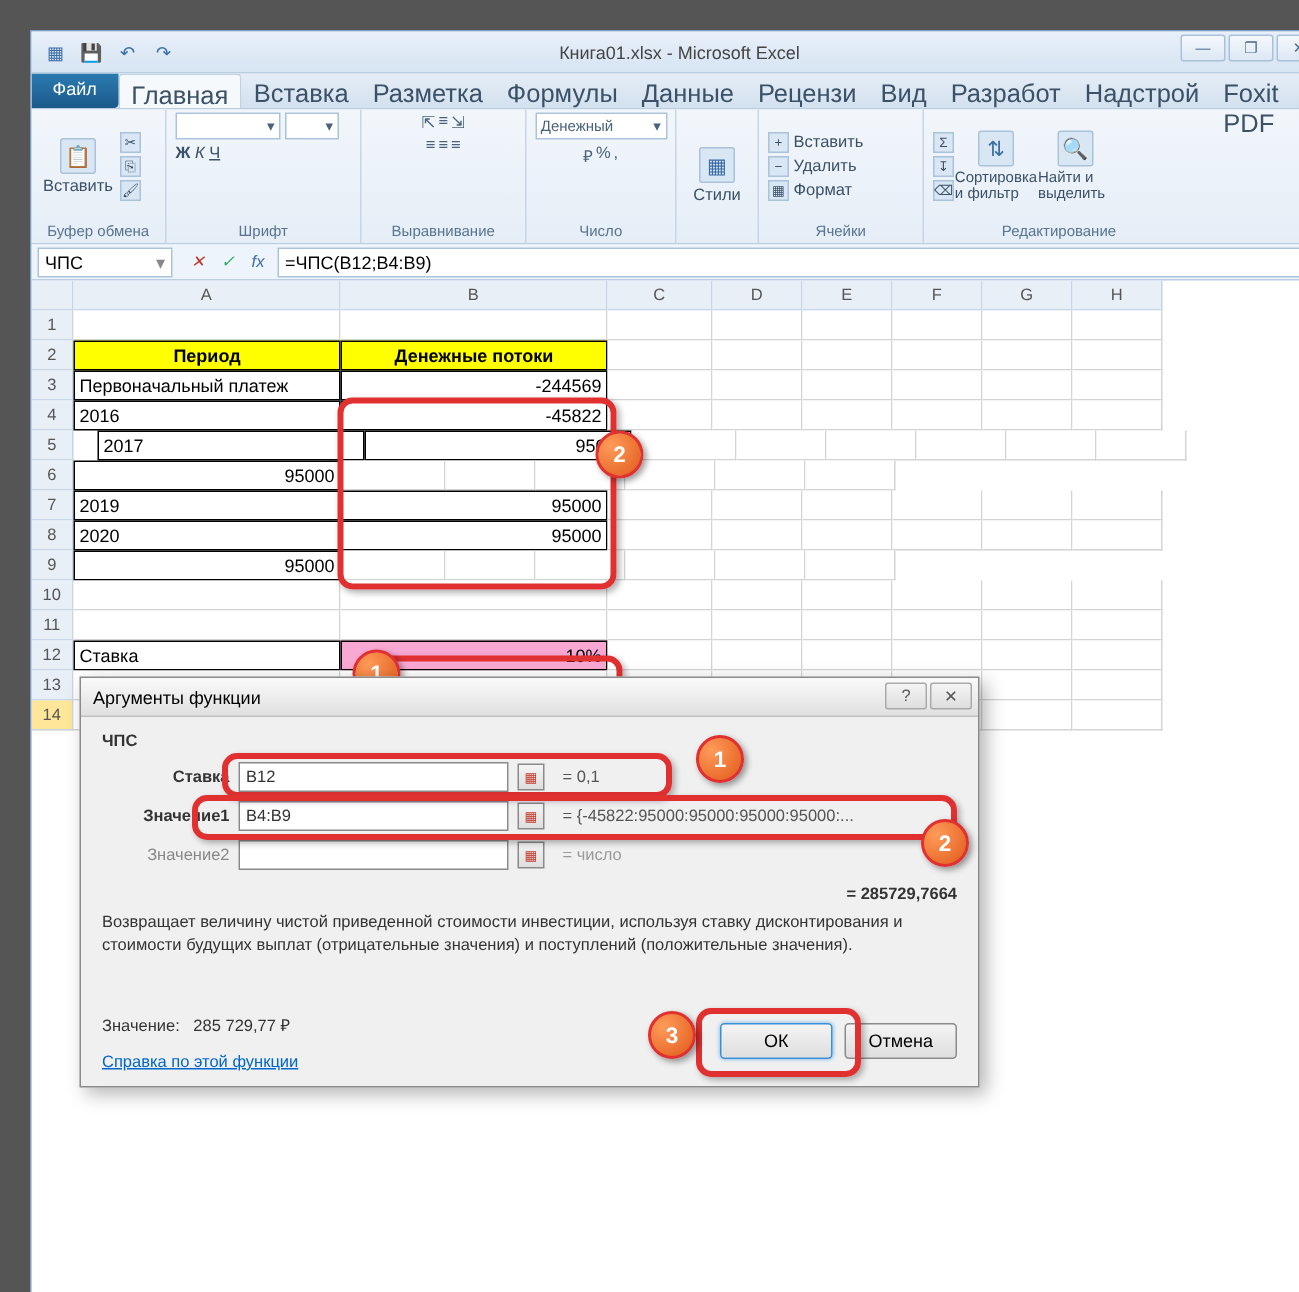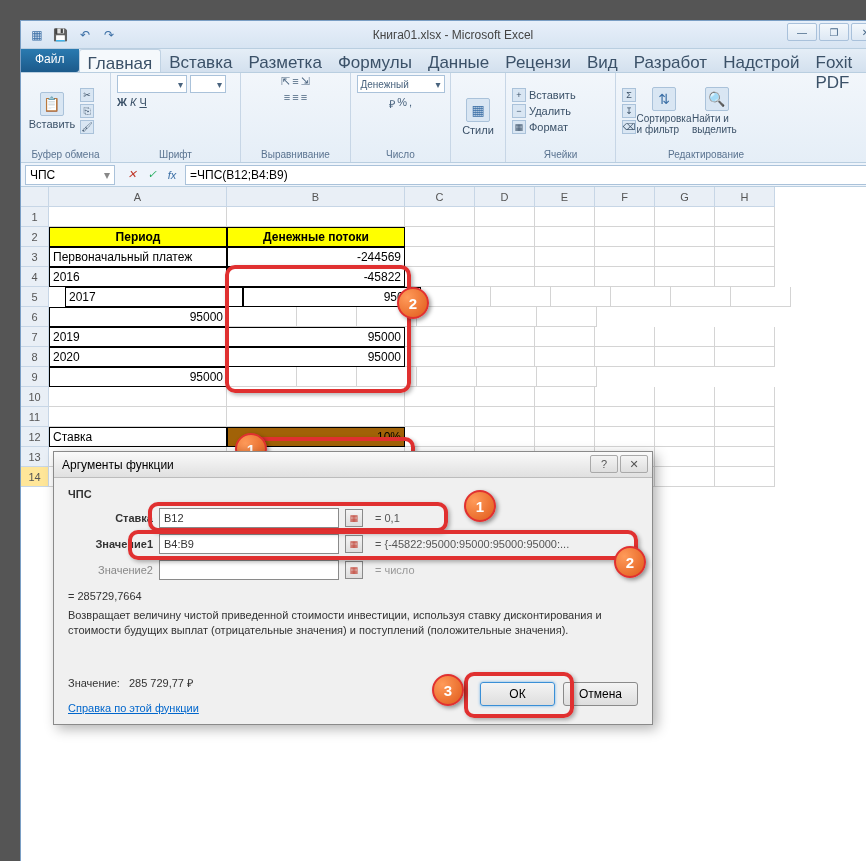--- a/index.html
+++ b/index.html
@@ -46,40 +46,40 @@
 .ch { background: #e9eff6; border-right: 1px solid #c7d6e6; border-bottom: 1px solid #c7d6e6; font-size: 11px; text-align: center; line-height: 20px; color: #555; }
 .rowheads { position: absolute; left: 0; top: 20px; width: 28px; }
 .rh { height: 20px; background: #e9eff6; border-right: 1px solid #c7d6e6; border-bottom: 1px solid #c7d6e6; font-size: 11px; text-align: center; line-height: 20px; color: #555; }
 .rh.active { background: #ffe699; }
 .cells { position: absolute; left: 28px; top: 20px; right: 0; }
 .row { display: flex; height: 20px; }
 .cell { border-right: 1px solid #d4d4d4; border-bottom: 1px solid #d4d4d4; font-size: 12px; padding: 0 3px; display: flex; align-items: center; overflow: hidden; white-space: nowrap; }
 .cell.hdr { background: #ffff00; font-weight: bold; justify-content: center; border: 1px solid #000; }
 .cell.b-all { border: 1px solid #000; }
 .cell.right { justify-content: flex-end; }
-.cell.yellow { background: #a16207; padding-left: 33px; }
+.cell.yellow { background: #f9a8d4; padding-left: 33px; }
 .cell.blank { background: #fff; }
 
 
 .redbox { position: absolute; border: 4px solid #e03030; border-radius: 10px; pointer-events: none; box-shadow: 2px 2px 4px rgba(0,0,0,0.3); }
 .badge { position: absolute; width: 32px; height: 32px; background: radial-gradient(circle at 30% 30%, #ff9b5a, #e05a1a); border: 2px solid #e03030; border-radius: 50%; color: #fff; font-weight: bold; display: flex; align-items: center; justify-content: center; font-size: 15px; box-shadow: 2px 2px 4px rgba(0,0,0,0.4); pointer-events: none; }
 
 
 .dialog { position: absolute; left: 32px; top: 430px; width: 600px; background: #f0f0f0; border: 1px solid #8a8a8a; box-shadow: 4px 4px 12px rgba(0,0,0,0.3); }
 .dlg-title { height: 26px; background: linear-gradient(#fafafa,#e0e0e0); border-bottom: 1px solid #bcbcbc; display: flex; align-items: center; padding: 0 8px; font-size: 12px; position: relative; }
 .dlg-ctrls { position: absolute; right: 4px; top: 3px; display: flex; gap: 2px; }
 .dlg-ctrl { width: 28px; height: 18px; background: linear-gradient(#f4f4f4,#dedede); border: 1px solid #a9a9a9; border-radius: 2px; display:flex;align-items:center;justify-content:center;font-size:11px;color:#555;}
 .dlg-body { padding: 10px 14px; font-size: 11px; color: #333; }
 .dlg-fn { font-weight: bold; margin-bottom: 8px; }
 .arg-row { display: flex; align-items: center; margin-bottom: 6px; gap: 6px; }
 .arg-label { width: 85px; text-align: right; font-weight: bold; }
 .arg-input { width: 180px; height: 20px; border: 1px solid #8a8a8a; background: #fff; padding: 0 4px; font-size: 11px; display:flex;align-items:center;}
 .arg-pick { width: 18px; height: 18px; border: 1px solid #8a8a8a; background: linear-gradient(#f4f4f4,#dedede); display:flex;align-items:center;justify-content:center;font-size:9px;color:#c0392b;}
 .arg-eq { margin-left: 6px; color: #555; }
-.dlg-result { text-align: left; margin: 10px 0 6px; }
+.dlg-result { text-align: right; margin: 10px 0 6px; font-weight: bold; }
 .dlg-desc { margin: 6px 0; line-height: 1.4; }
 .dlg-param { text-align: center; margin: 6px 0; }
 .dlg-param b { font-weight: bold; }
 .dlg-bottom { display: flex; align-items: center; justify-content: space-between; padding-top: 30px;}
 .dlg-link { color: #0066cc; text-decoration: underline; }
 .dlg-buttons { display: flex; gap: 8px; }
 .dlg-btn { width: 75px; height: 24px; background: linear-gradient(#f4f4f4,#dedede); border: 1px solid #8a8a8a; border-radius: 3px; font-size: 12px; }
 .dlg-btn.primary { border: 1px solid #3a8fd6; box-shadow: 0 0 3px #6ab0e8; }
 </style>
 </head>

